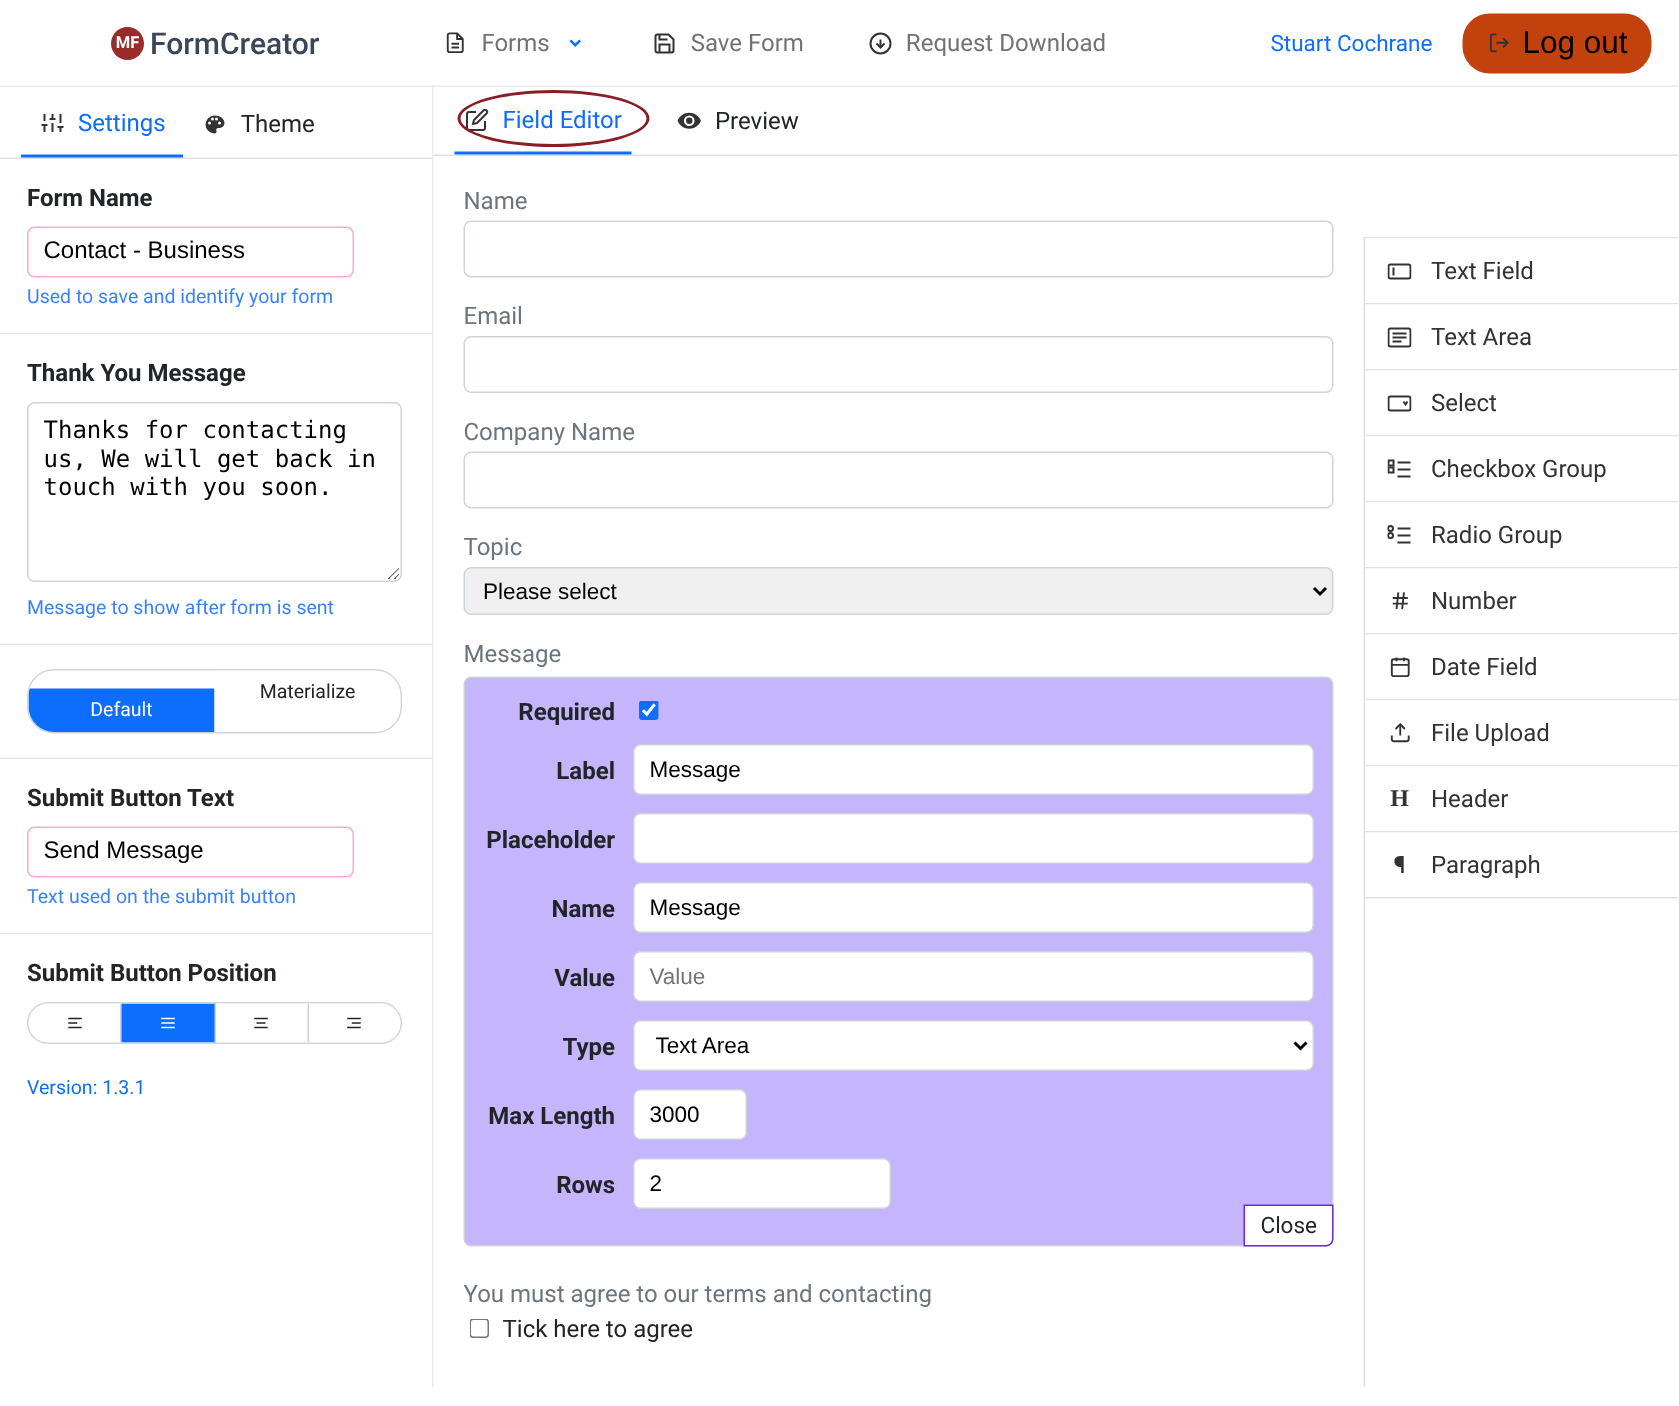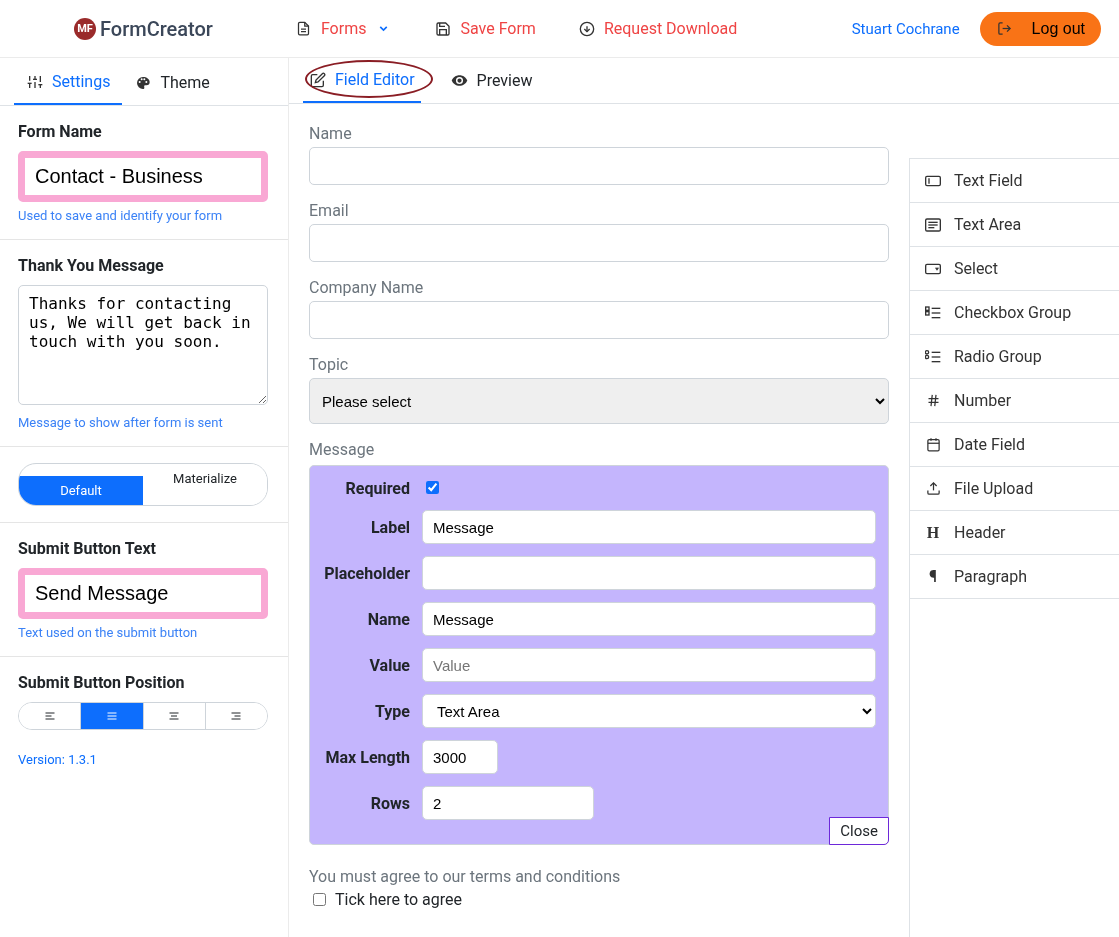--- a/index.html
+++ b/index.html
@@ -1,54 +1,54 @@
 <!DOCTYPE html>
 <html><head>
 <meta charset="utf-8">
 <style>
   * { box-sizing: border-box; }
   body { margin:0; font-family: -apple-system, BlinkMacSystemFont, "Segoe UI", Roboto, Helvetica, Arial, sans-serif; color:#212529; background:#fff; }
   .topbar { display:flex; align-items:center; height:58px; border-bottom:1px solid rgba(0,0,0,0.08); padding:0 18px; }
   .logo { display:flex; align-items:center; font-size:20px; color:#3b4759; font-weight:500; margin-left:56px; }
   .logo-badge { width:22px; height:22px; border-radius:50%; background:#9a2b2b; color:#fff; font-size:11px; font-weight:700; display:flex; align-items:center; justify-content:center; margin-right:4px; }
   .top-menu { display:flex; align-items:center; margin-left:82px; gap:42px; }
-  .top-item { display:flex; align-items:center; gap:8px; font-size:16px; color:#ef4444; cursor:pointer; }
+  .top-item { display:flex; align-items:center; gap:8px; font-size:16px; color:#737373; cursor:pointer; }
   .spacer { flex:1; }
   .user-link { color:#0d6efd; font-size:15px; cursor:pointer; margin-right:20px; }
-  .logout-btn { background:#f97316; border:none; border-radius:18px; padding:8px 16px; font-size:16px; display:flex; align-items:center; gap:18px; cursor:pointer; }
+  .logout-btn { background:#c2410c; border:none; border-radius:18px; padding:8px 16px; font-size:21px; display:flex; align-items:center; gap:6px; cursor:pointer; }
   .main { display:flex; }
   .sidebar { width:289px; border-right:1px solid rgba(0,0,0,0.08); padding:0 0 20px 0; }
   .side-tabs { display:flex; border-bottom:1px solid #dee2e6; padding:0 14px; }
   .side-tab { padding:14px 12px 12px 12px; font-size:16px; display:flex; align-items:center; gap:8px; cursor:pointer; color:#212529; }
   .side-tab.active { color:#0d6efd; border-bottom:2px solid #0d6efd; }
   .panel { padding:16px 18px 0 18px; border-bottom:1px solid #e5e5e5; }
   .panel:last-child { border-bottom:none; }
   .plabel { font-weight:700; font-size:16px; margin-bottom:10px; display:block; }
   .help { color:#3b82f6; font-size:13px; margin:6px 0 16px 0; }
-  .txt-input { width:250px; padding:7px 10px; border:7px solid #f9a8d4; border-radius:5px; font-size:20px; }
+  .txt-input { width:218px; padding:7px 10px; border:1px solid #f9a8d4; border-radius:5px; font-size:16px; }
   .txtarea { width:250px; height:120px; padding:8px 10px; border:1px solid #ced4da; border-radius:5px; font-size:16px; resize:both; }
   .pill-group { display:flex; width:250px; border:1px solid #ced4da; border-radius:18px; overflow:hidden; margin-bottom:16px;}
   .pill { flex:1; text-align:center; padding:7px 0; font-size:13px; cursor:pointer; background:#fff;}
   .pill.active { background:#0d6efd; color:#fff;margin-top:12px; }
   .btn-pos-group { display:flex; width:250px; border:1px solid #ced4da; border-radius:18px; overflow:hidden; margin-bottom:16px;}
   .pos-btn { flex:1; display:flex; align-items:center; justify-content:center; padding:7px 0; cursor:pointer; background:#fff; border-right:1px solid #ced4da;}
   .pos-btn:last-child{border-right:none;}
   .pos-btn.active{ background:#0d6efd; color:#fff;}
   .version { color:#0d6efd; font-size:13px; padding:6px 18px;}
   .center { flex:1; }
   .center-tabs { display:flex; border-bottom:1px solid #dee2e6; padding-left:14px; gap:24px; position:relative;}
   .ctab { padding:12px 6px; font-size:16px; display:flex; align-items:center; gap:8px; cursor:pointer; position:relative;}
   .ctab.active{ color:#0d6efd; border-bottom:2px solid #0d6efd;}
   .highlight-ellipse { position:absolute; border:2px solid #8a1d24; border-radius:50%; width:128px; height:38px; left:2px; top:2px; pointer-events:none;}
   .canvas-row { display:flex; }
   .canvas { flex:1; padding:20px 20px 30px 20px; }
   .flabel { color:#6c757d; font-size:16px; margin-bottom:4px; margin-top:16px;}
   .flabel:first-child{margin-top:0;}
   .finput { width:100%; height:38px; border:1px solid #ced4da; border-radius:5px; }
-  .fselect { width:100%; height:46px; border:1px solid #ced4da; border-radius:5px; background:#efefef; padding:0 8px; font-size:15px;}
+  .fselect { width:100%; height:32px; border:1px solid #ced4da; border-radius:5px; background:#efefef; padding:0 8px; font-size:15px;}
   .editor-box { border:1px solid #ced4da; background:#c4b5fd; border-radius:5px; padding:12px 12px 0 12px; position:relative; margin-top:6px;}
   .erow { display:flex; align-items:center; margin-bottom:12px; }
   .elabel { width:100px; text-align:right; font-weight:700; font-size:16px; padding-right:12px;}
   .einput { flex:1; }
   .einput input[type=text], .einput input[type=number], .einput select { width:100%; height:34px; padding:4px 10px; border:1px solid #ced4da; border-radius:5px; font-size:15px; background:#fff;}
   .einput.small input { width:76px; }
   .einput.medium input { width:172px; }
   .close-btn { position:absolute; bottom:-1px; right:-1px; background:#fff; border:1px solid #6d28d9; border-radius:0 0 5px 0; padding:4px 10px; font-size:15px; cursor:pointer;}
   .agree-text{color:#6c757d; font-size:16px; margin-top:22px;}
   .agree-check{font-size:16px; margin-top:4px; display:flex; align-items:center; gap:6px;}
@@ -277,21 +277,21 @@
             <div class="elabel">Max Length</div>
             <div class="einput small"><input type="text" value="3000" style=""></div>
           </div>
           <div class="erow" style="margin-bottom:24px">
             <div class="elabel">Rows</div>
             <div class="einput medium"><input type="text" value="2" style=""></div>
           </div>
           <div class="close-btn">Close</div>
         </div>
 
-        <div class="agree-text">You must agree to our terms and conditions</div>
+        <div class="agree-text">You must agree to our terms and contacting</div>
         <label class="agree-check">
           <input type="checkbox" style="">
           <span>Tick here to agree</span>
         </label>
       </div>
 
       <div class="palette">
         <div class="pal-item">
           <span class="ico">
               <svg width="16" height="12" viewBox="0 0 24 16" fill="none" stroke="currentColor" stroke-width="2">

